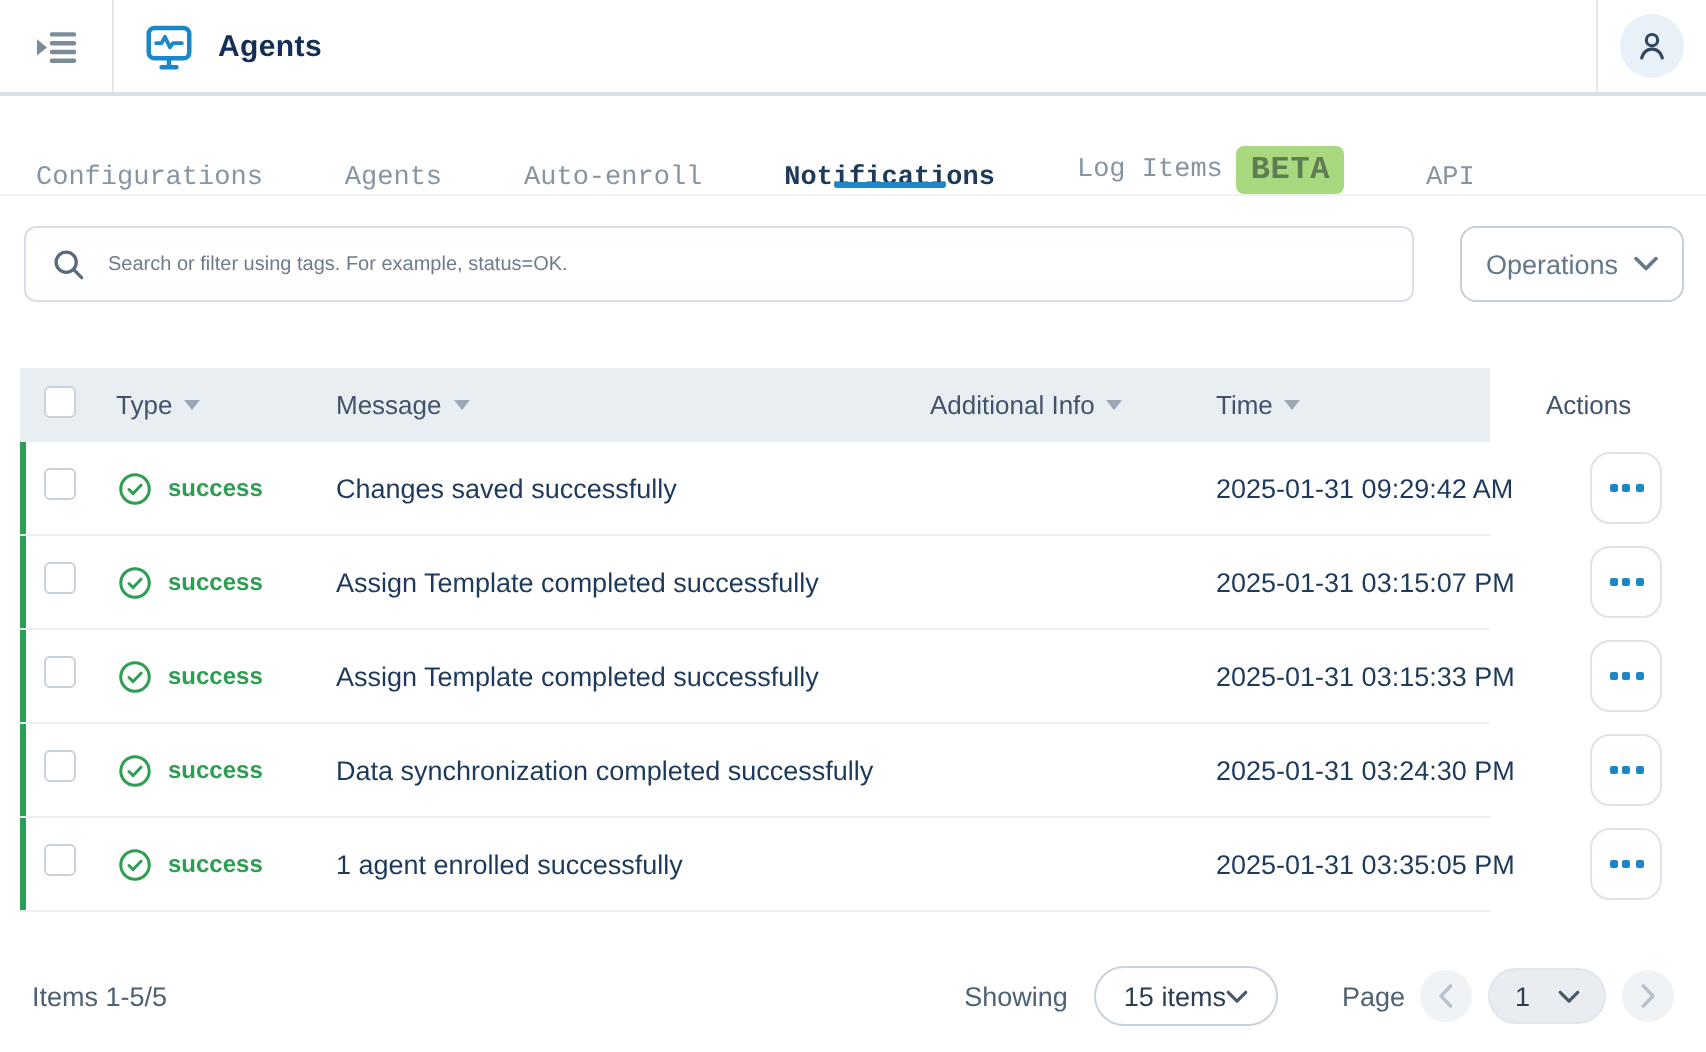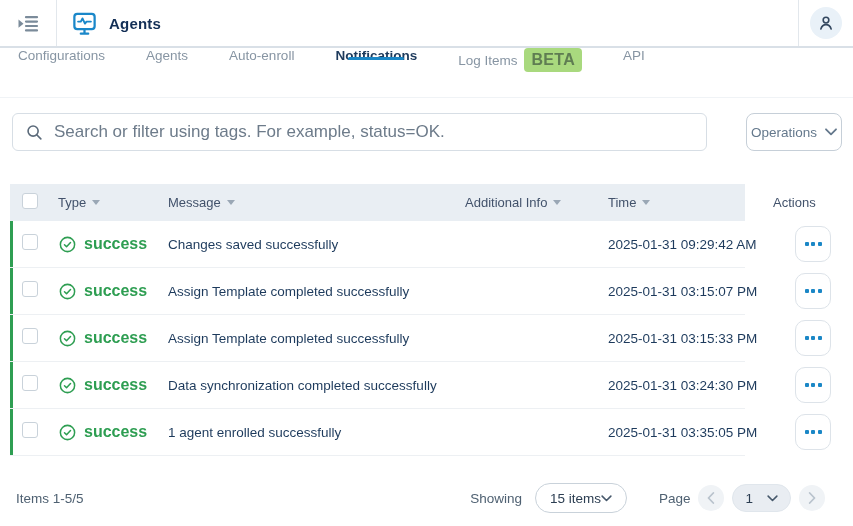--- a/index.html
+++ b/index.html
@@ -11,48 +11,48 @@
   }
   
   .topbar{height:46px;display:flex;align-items:center;border-bottom:2px solid #d9e0e7;background:#fff;}
   .topbar .collapse-btn{width:56px;height:46px;display:flex;align-items:center;justify-content:center;background:none;border:none;cursor:pointer;}
   .topbar .vdiv{width:1px;height:46px;background:#e2e7ec;}
   .topbar .app-icon{margin:0 11px 0 14px;display:flex;align-items:center;}
   .topbar .title{font-size:15px;font-weight:bold;color:#132f56;letter-spacing:.2px;}
   .topbar .spacer{flex:1;}
   .avatar{width:32px;height:32px;border-radius:50%;background:#e9f1f8;display:flex;align-items:center;justify-content:center;margin:0 11px;border:none;cursor:pointer;}
   
-  .tabs{height:49px;display:flex;align-items:flex-start;padding-left:16px;gap:37px;border-bottom:1px solid #f0f3f6;background:#fff;}
+  .tabs{height:49px;display:flex;align-items:flex-end;padding-left:16px;gap:37px;border-bottom:1px solid #f0f3f6;background:#fff;font-family:Liberation Mono, monospace;}
   .tab{display:flex;align-items:center;gap:7px;font-size:13.5px;color:#8795a3;position:relative;cursor:pointer;padding:0 2px;}
   .tab.active{color:#1d3a5c;font-weight:bold;}
   .tab.active::after{content:"";position:absolute;left:50%;transform:translateX(-50%);bottom:3px;width:56px;height:3px;border-radius:2px;background:var(--accent-blue,#1b87c6);}
   .beta-badge{background:var(--badge-bg,#a9d97e);color:#5f7d52;font-size:16px;font-weight:bold;padding:3px 7px;border-radius:4px;letter-spacing:.3px;}
   
   .toolbar{display:flex;align-items:flex-start;justify-content:space-between;padding:15px 11px 0 12px;}
   .searchbox{width:695px;height:38px;box-sizing:border-box;border:1px solid #d7dee5;border-radius:6px;display:flex;align-items:center;padding:0 12px;background:#fff;}
-  .searchbox input{border:none;outline:none;flex:1;font-size:17px;color:#404040;margin-left:9px;font-family:"Liberation Sans",sans-serif;background:transparent;}
+  .searchbox input{border:none;outline:none;flex:1;font-size:10px;color:#404040;margin-left:9px;font-family:"Liberation Sans",sans-serif;background:transparent;}
   .searchbox input::placeholder{color:#6d7b8a;opacity:1;}
-  .ops-btn{width:96px;height:38px;box-sizing:border-box;border:1px solid #c6cfd8;border-radius:8px;background:#fff;display:flex;align-items:center;justify-content:center;gap:8px;font-size:13.5px;color:#64788c;cursor:pointer;font-family:"Liberation Sans",sans-serif;}
+  .ops-btn{width:112px;height:38px;box-sizing:border-box;border:1px solid #c6cfd8;border-radius:8px;background:#fff;display:flex;align-items:center;justify-content:center;gap:8px;font-size:13.5px;color:#64788c;cursor:pointer;font-family:"Liberation Sans",sans-serif;}
   
   .table{margin:33px 0 0 10px;width:735px;}
   .thead,.trow{display:grid;grid-template-columns:48px 110px 297px 143px 165px 80px;align-items:center;}
   .thead{height:37px;background:var(--header-bg,#e9eef3);font-size:13px;color:#42526b;}
   .th{display:flex;align-items:center;gap:6px;cursor:pointer;}
   .th.no-sort{cursor:default;justify-content:flex-start;}
   .sort-arrow{width:0;height:0;border-left:4px solid transparent;border-right:4px solid transparent;border-top:5px solid #9aa7b5;display:inline-block;}
   .cb{appearance:none;-webkit-appearance:none;width:16px;height:16px;border:1px solid #c9d2da;border-radius:3px;background:#fff;margin:0 0 0 12px;cursor:pointer;}
   .trow{height:46px;border-bottom:1px solid #edf0f3;background:#fff;position:relative;}
   .trow::before{content:"";position:absolute;left:0;top:0;bottom:0;width:3px;background:var(--success-green,#2aa05a);}
-  .type-cell{display:flex;align-items:center;gap:7px;color:var(--success-green,#2e9e52);font-weight:bold;font-size:16px;}
+  .type-cell{display:flex;align-items:center;gap:7px;color:var(--success-green,#2e9e52);font-weight:bold;font-size:12px;}
   .msg-cell,.time-cell{font-size:13.5px;color:#1d3a5c;}
   .actions-cell{display:flex;justify-content:center;}
   .dots-btn{width:36px;height:36px;border:1px solid #dde3e9;border-radius:10px;background:#fff;display:flex;align-items:center;justify-content:center;gap:2.5px;cursor:pointer;}
   .dots-btn i{width:4px;height:4px;border-radius:1px;background:var(--accent-blue,#1a87c9);display:block;}
   
-  .footer{position:absolute;left:0;right:12px;bottom:8px;height:40px;display:flex;align-items:center;padding:0 16px;font-size:13.5px;color:#4f6172;}
+  .footer{position:absolute;left:0;right:0;bottom:8px;height:40px;display:flex;align-items:center;padding:0 16px;font-size:13.5px;color:#4f6172;}
   .footer .spacer{flex:1;}
   .pill-select{height:30px;box-sizing:border-box;border:1px solid #c9d2da;border-radius:15px;background:#fff;display:flex;align-items:center;padding:0 14px;font-size:13.5px;color:#2c3e52;cursor:pointer;margin-left:13px;font-family:"Liberation Sans",sans-serif;}
   .page-group{display:flex;align-items:center;gap:8px;margin-left:32px;}
   .nav-btn{width:26px;height:26px;border-radius:50%;border:none;background:#f0f3f6;display:flex;align-items:center;justify-content:center;cursor:default;}
   .page-select{height:28px;box-sizing:border-box;border:1px solid #e0e6ec;border-radius:14px;background:#e9edf2;display:flex;align-items:center;gap:14px;padding:0 12px;font-size:13.5px;color:#2c3e52;cursor:pointer;font-family:"Liberation Sans",sans-serif;}
   svg{display:block;}
 </style>
 </head>
 <body>
 

